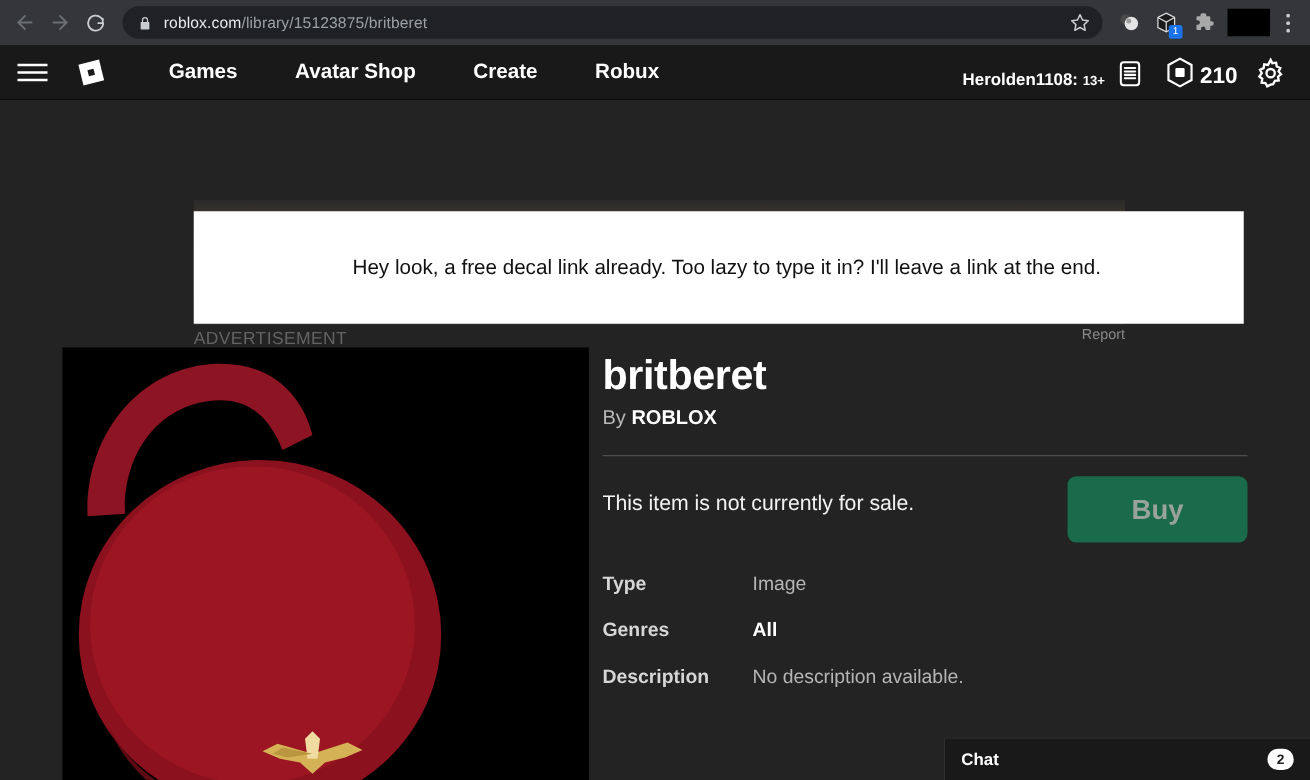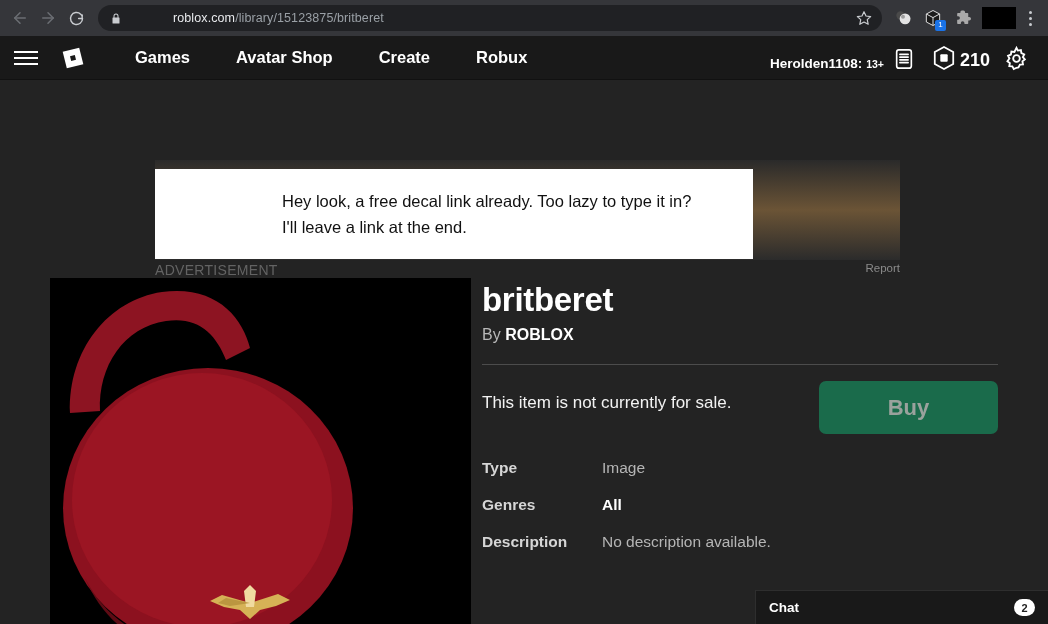--- a/index.html
+++ b/index.html
@@ -37,21 +37,21 @@
     min-width: 0;
   }
   .lock-icon { flex: 0 0 auto; margin-right: 9px; display:flex; }
   .url-text {
     flex: 1 1 auto;
     font-size: 12.5px;
     color: #9aa0a6;
     white-space: nowrap; overflow: hidden;
     letter-spacing: 0.1px;
   }
-  .url-text .host { color: #e8eaed; margin-left: 42px; }
+  .url-text .host { color: #e8eaed; }
   .star-btn { flex: 0 0 auto; margin-left: 6px; color: #c9ccd0; display:flex; }
   .chrome-icons { display: flex; align-items: center; gap: 0px; flex: 0 0 auto; }
   .chrome-icon {
     width: 30px; height: 30px;
     display: flex; align-items: center; justify-content: center;
     position: relative;
   }
   .ext-badge {
     position: absolute; right: 2px; bottom: 2px;
     background: #1a73e8; color: #fff;
@@ -122,21 +122,21 @@
   .page { position: relative; width: 1048px; height: 544px; background: #232323; }
 
   .ad-zone {
     position: absolute; left: 155px; top: 80px;
     width: 745px; height: 100px;
     background: linear-gradient(180deg,#2a2a2a 0%, #6b5436 50%, #2b2b2b 100%);
     overflow: hidden;
   }
   .ad-overlay {
     position: absolute; left: 155px; top: 89px;
-    width: 598px; height: 90px;
+    width: 840px; height: 90px;
     background: #ffffff;
     z-index: 5;
     display: flex; align-items: center;
   }
   .ad-overlay p {
     color: #111; font-size: 16.5px; line-height: 26px;
     padding: 0 44px 0 127px;
     max-width: 100%;
   }
   .ad-label-row {
@@ -171,21 +171,21 @@
   .item-by .creator { color: #fff; font-weight: bold; }
   .divider { margin-top: 20px; border-top: 1px solid #4c4c4c; width: 516px;}
 
   .sale-row {
     margin-top: 16px;
     display: flex; align-items: flex-start; justify-content: space-between;
     height: 58px;
   }
   .sale-text { color: #f2f2f2; font-size: 17px; padding-top: 12px;}
   .buy-btn {
-    width: 179px; height: 53px;
+    width: 144px; height: 53px;
     background: #1a6b4b;
     border: 0; border-radius: 7px;
     color: #9aa29d;
     font-size: 22px; font-weight: bold;
     font-family: "Liberation Sans", sans-serif;
     cursor: default;
   }
 
   .facts { margin-top: 20px; }
   .fact-row { display: flex; align-items: baseline; margin-bottom: 19px; }

